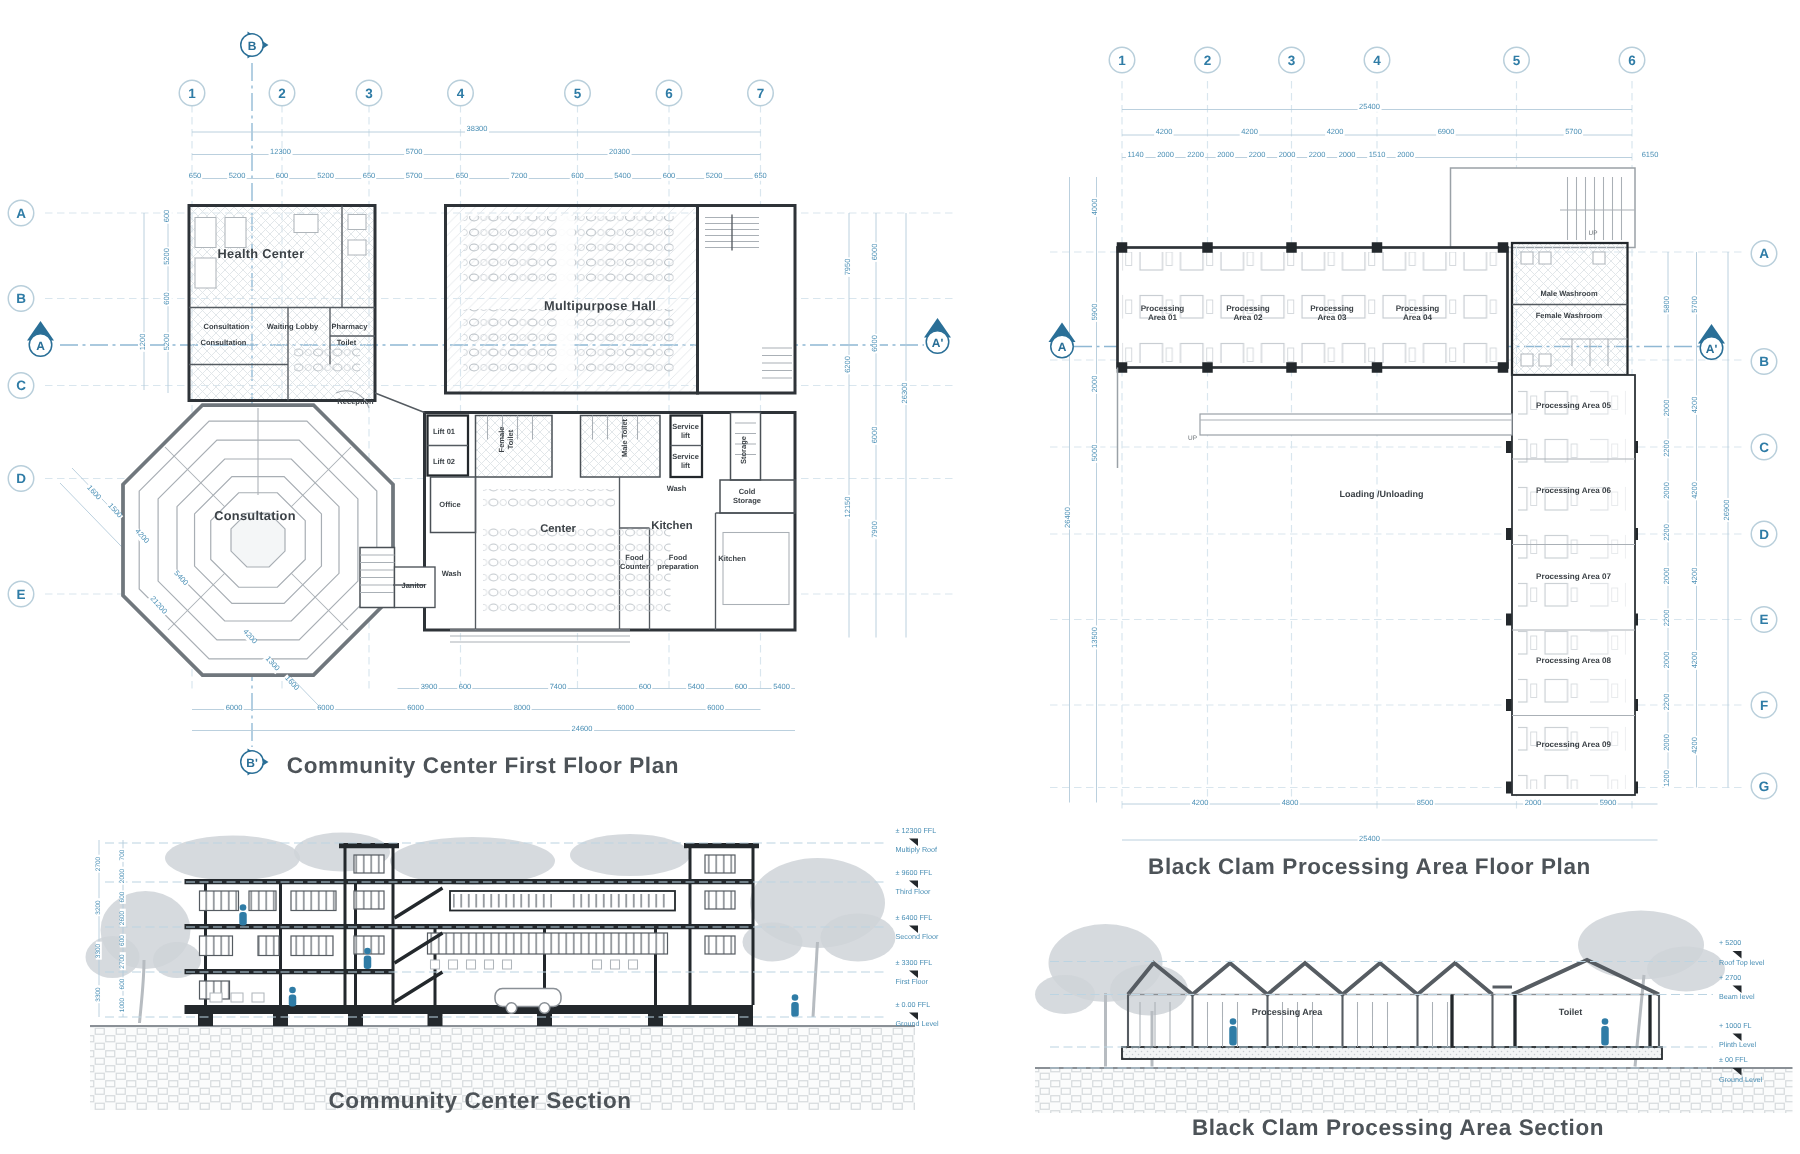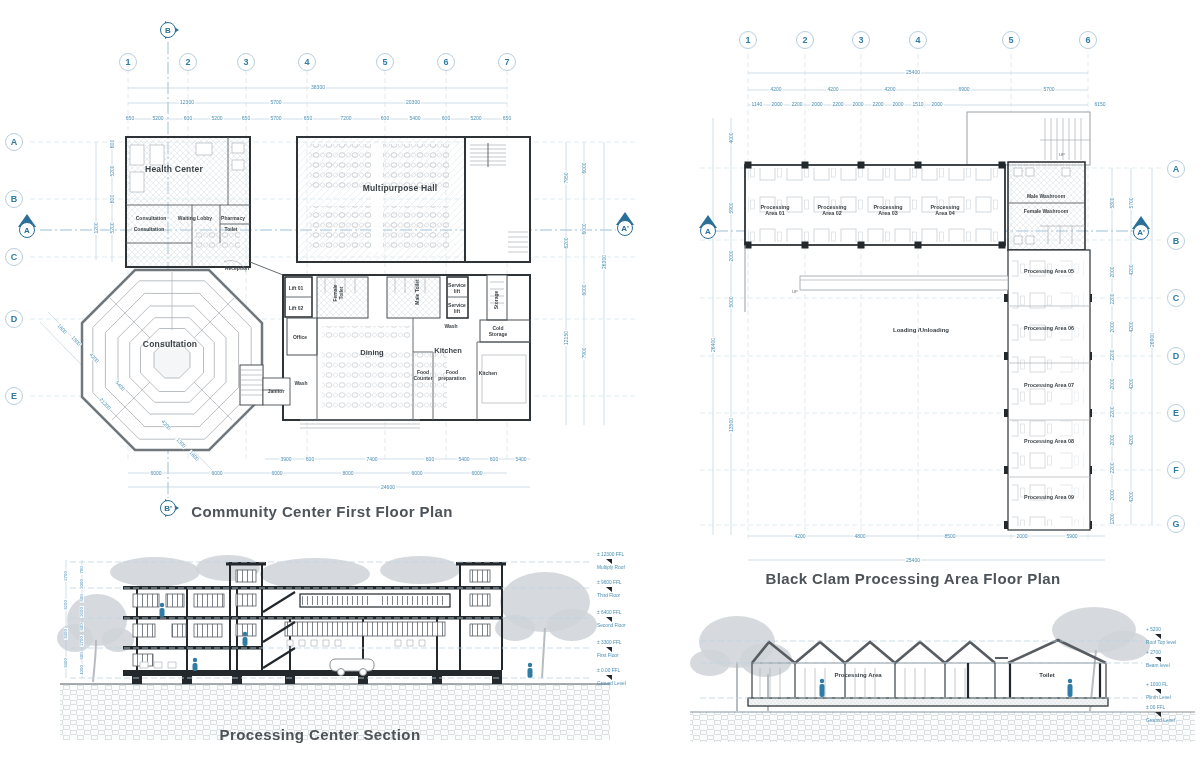--- a/index.html
+++ b/index.html
@@ -377,23 +377,23 @@
       <span class="dim" style="left: 494px; top: 459px;">600</span>
       <span class="dim" style="left: 521px; top: 459px;">5400</span>
       <span class="dim" style="left: 156px; top: 473px;">6000</span>
       <span class="dim" style="left: 217px; top: 473px;">6000</span>
       <span class="dim" style="left: 277px; top: 473px;">6000</span>
       <span class="dim" style="left: 348px; top: 473px;">8000</span>
       <span class="dim" style="left: 417px; top: 473px;">6000</span>
       <span class="dim" style="left: 477px; top: 473px;">6000</span>
       <span class="dim" style="left: 388px; top: 487px;">24600</span>
       <span class="room rb" style="left: 174px; top: 169px;">Health Center</span>
-      <span class="room rb" style="left: 400px; top: 188px;">Multipurpose Hall</span>
+      <span class="room rb" style="left: 400px; top: 204px;">Multipurpose Hall</span>
       <span class="room rb" style="left: 170px; top: 344px;">Consultation</span>
-      <span class="room rb2" style="left: 372px; top: 352px;">Dining</span>
+      <span class="room rb2" style="left: 372px; top: 352px;">Center</span>
       <span class="room rb2" style="left: 448px; top: 350px;">Kitchen</span>
       <span class="room rs" style="left: 151px; top: 218px;">Consultation</span>
       <span class="room rs" style="left: 149px; top: 229px;">Consultation</span>
       <span class="room rs" style="left: 195px; top: 218px;">Waiting Lobby</span>
       <span class="room rs" style="left: 233px; top: 218px;">Pharmacy</span>
       <span class="room rs" style="left: 231px; top: 229px;">Toilet</span>
       <span class="room rs" style="left: 237px; top: 268px;">Reception</span>
       <span class="room rs" style="left: 296px; top: 288px;">Lift 01</span>
       <span class="room rs" style="left: 296px; top: 308px;">Lift 02</span>
       <span class="room rs" style="left: 300px; top: 337px;">Office</span>
@@ -563,14 +563,15 @@
       </div>
       <div class="level" style="left: 1146px; top: 705px;">
         <span class="lv">± 00 FFL</span>
         <i class="flag"></i>
         <span class="ll">Ground Level</span>
       </div>
     </div>
 
   <div class="dtitle" style="left:913px;top:578px">Black Clam Processing Area Floor Plan</div>
   <div class="dtitle" style="left:322px;top:511px">Community Center First Floor Plan</div>
-  <div class="dtitle" style="left:320px;top:734px">Processing Center Section</div>
+  <div class="dtitle" style="left:320px;top:734px">Community Center Section</div>
+  <div class="dtitle" style="left:932px;top:752px">Black Clam Processing Area Section</div>
 </div>
 
 </body></html>

